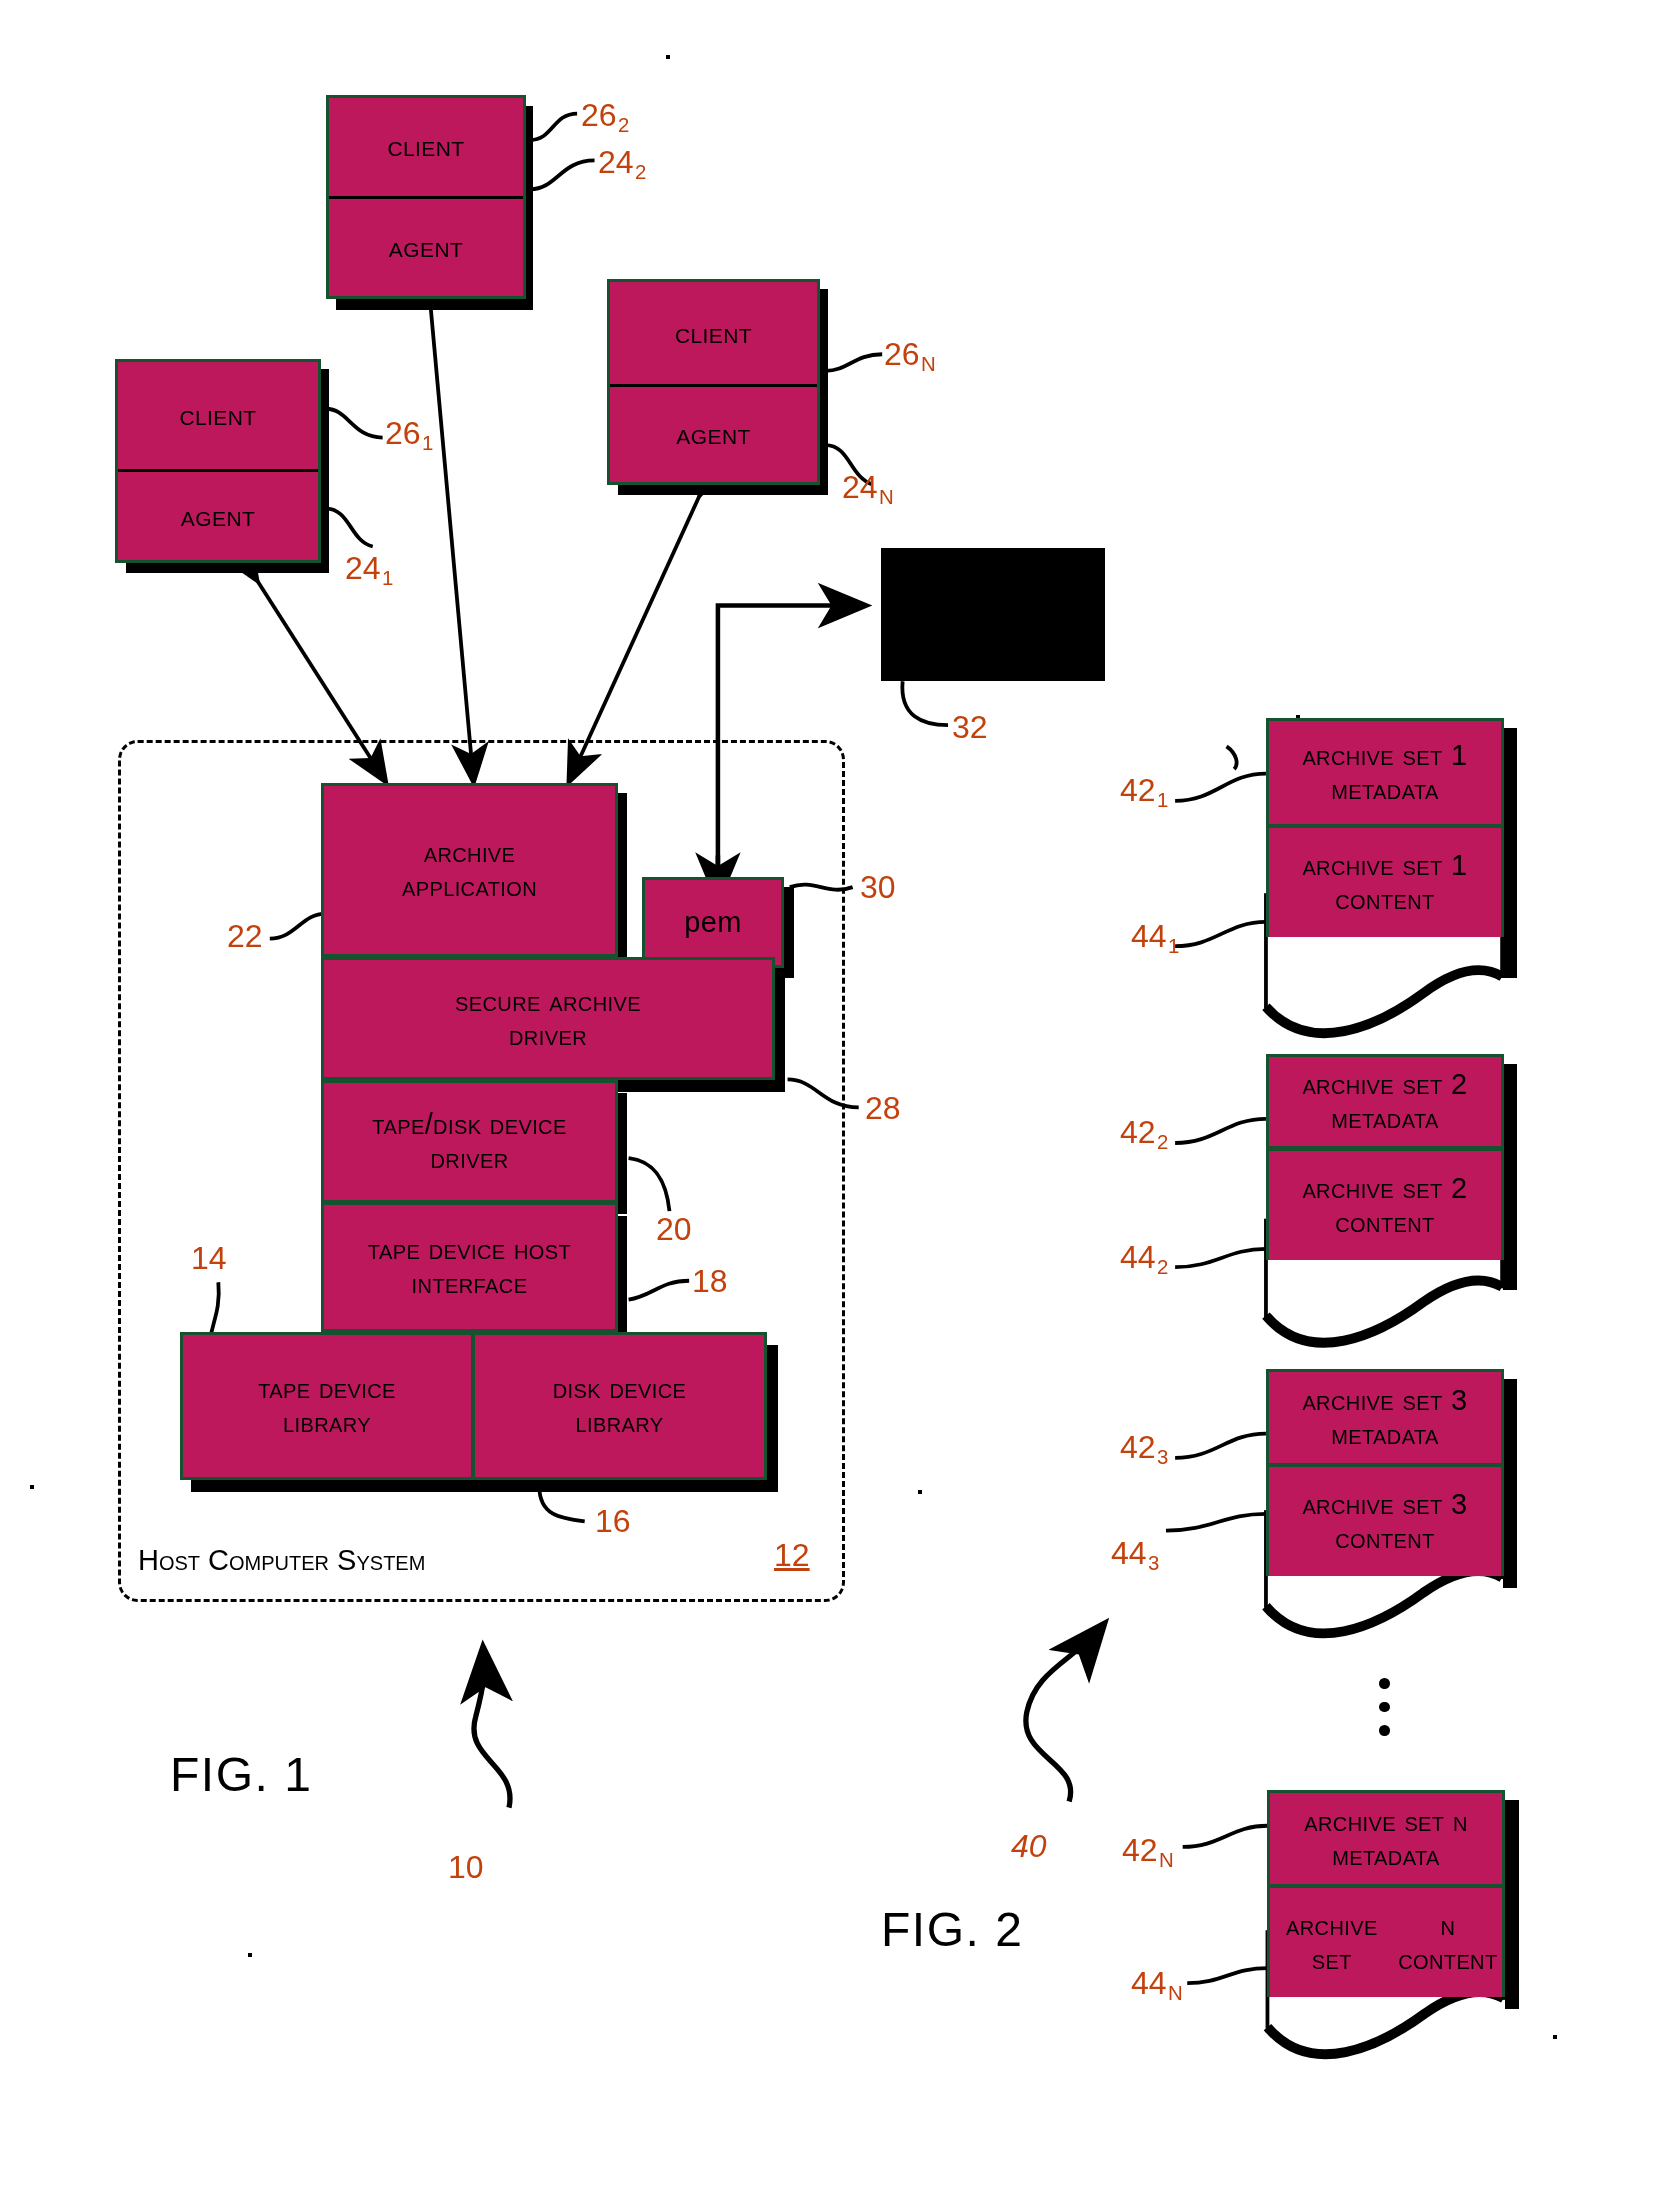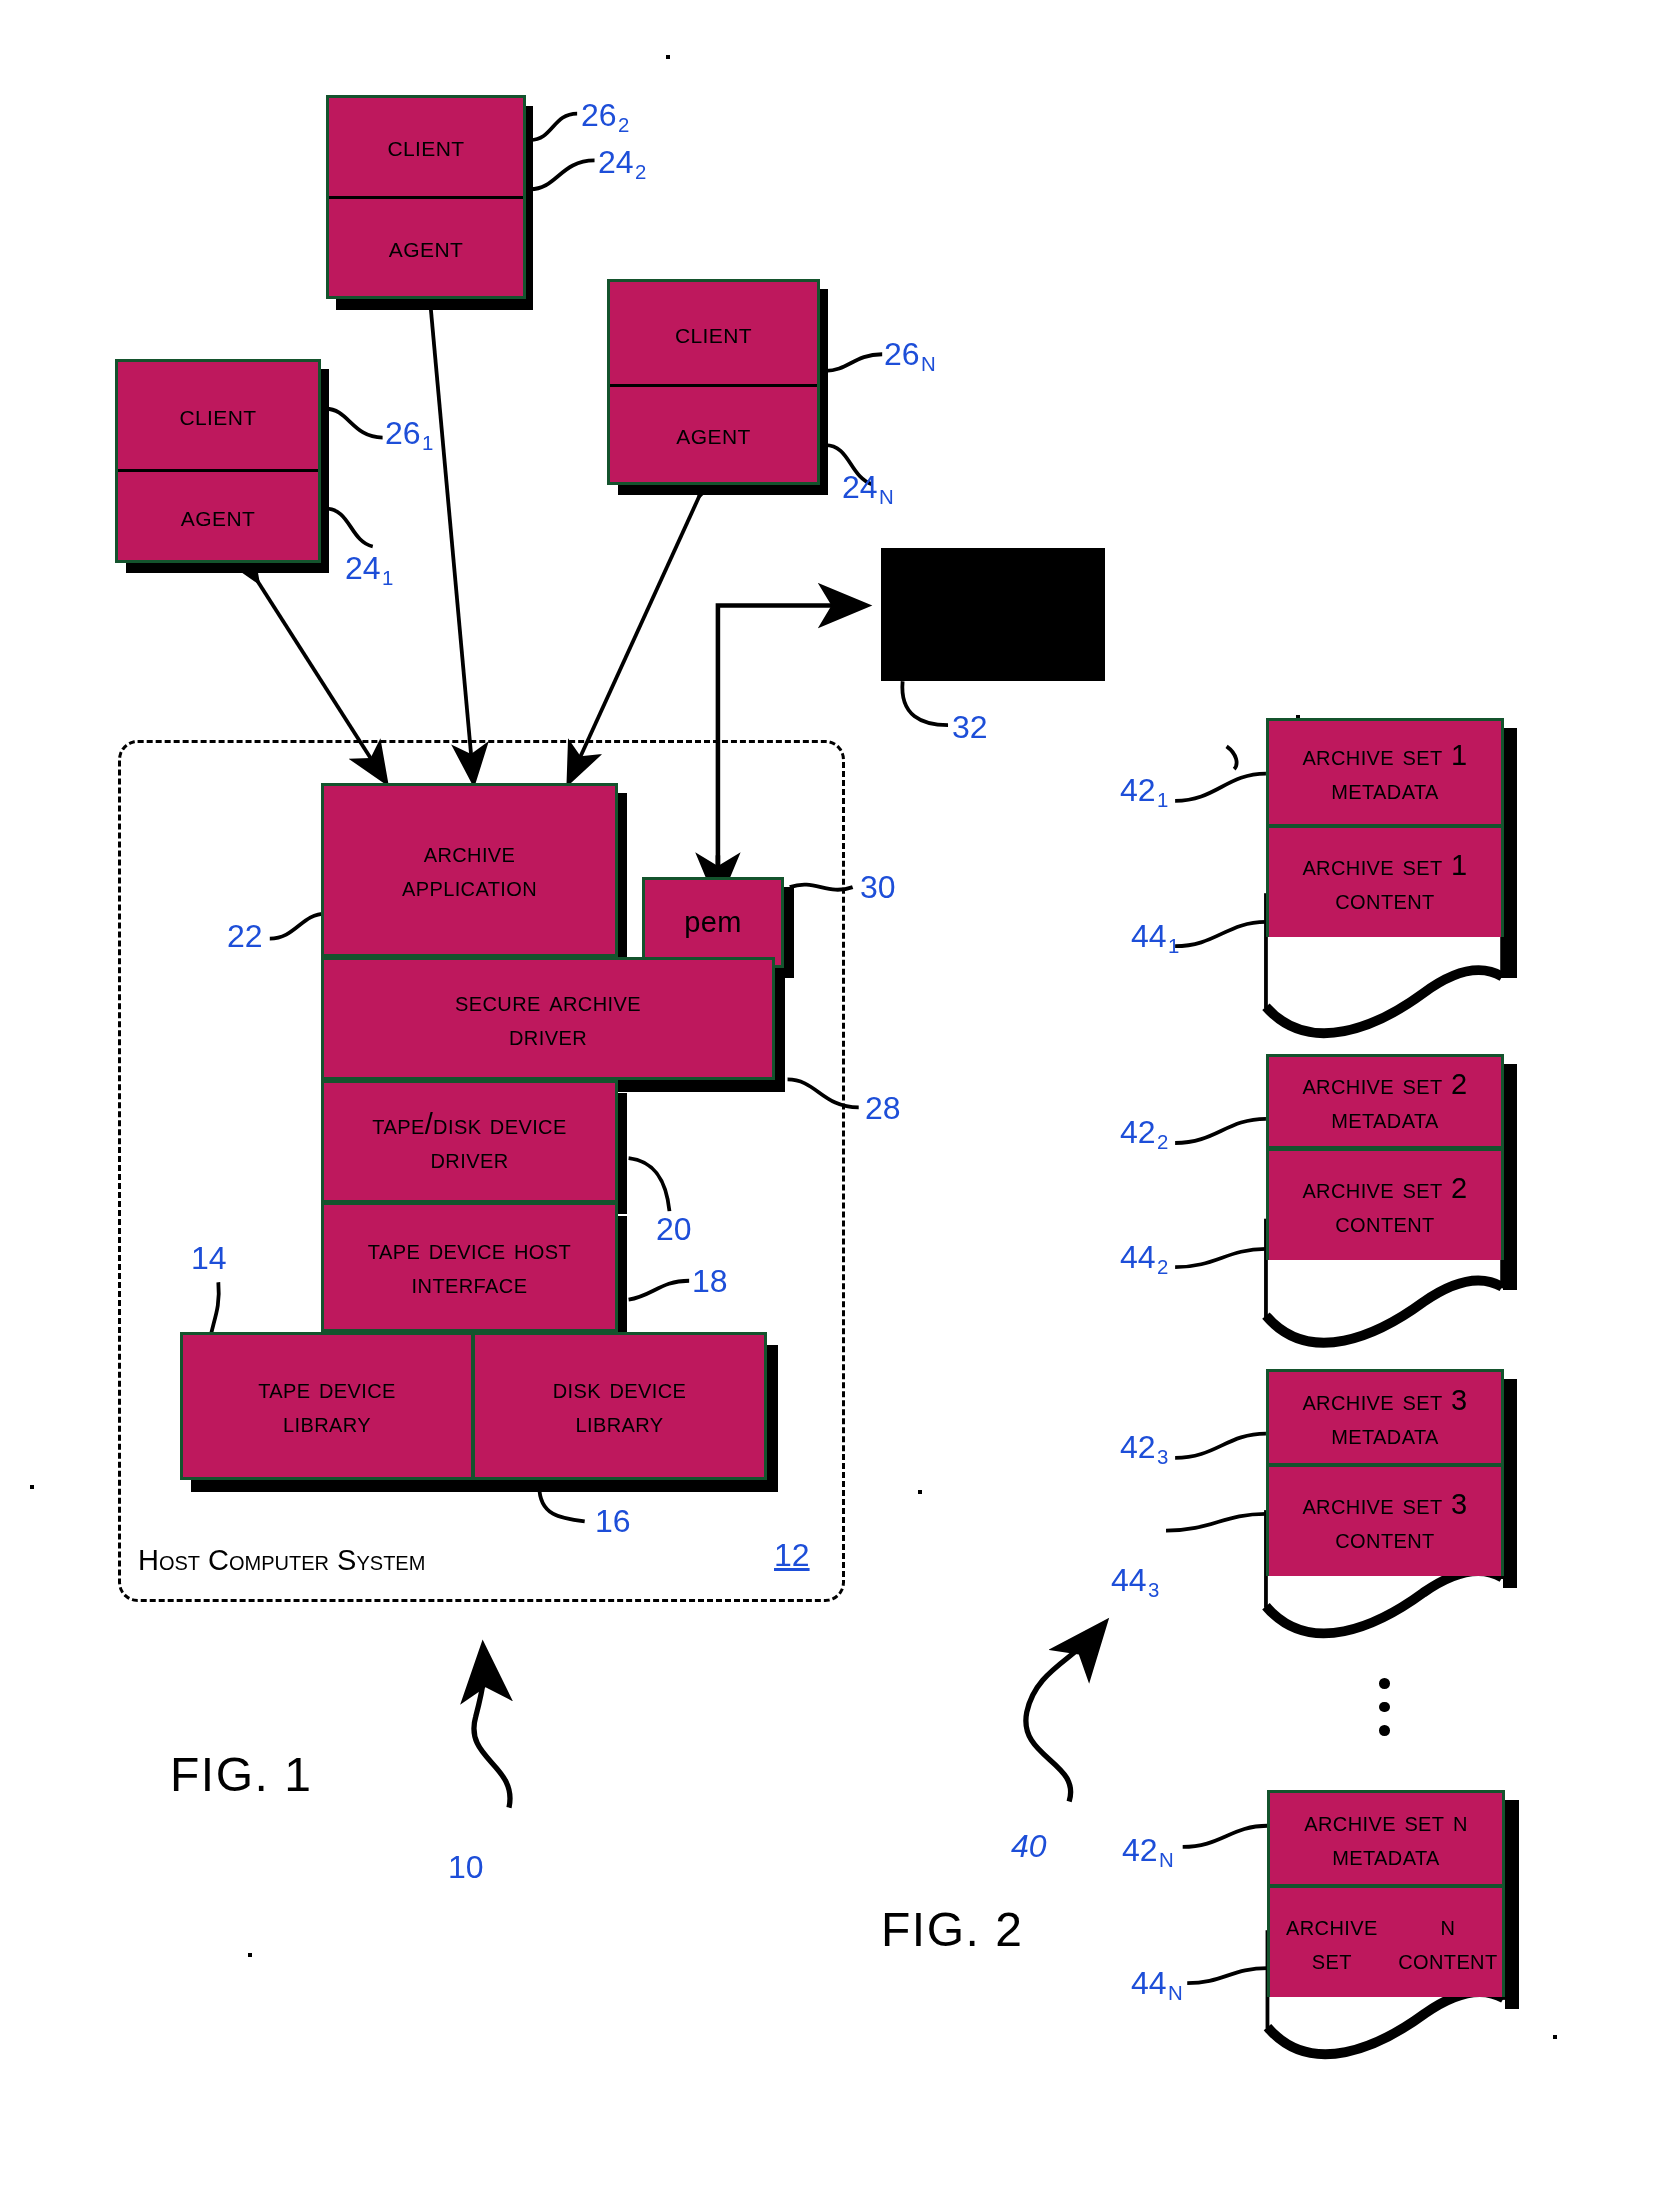--- a/index.html
+++ b/index.html
@@ -57,21 +57,21 @@
     position: absolute;
     box-sizing: border-box;
     border: 3px dashed #000;
     border-radius: 19.7px;
     background: transparent;
     z-index: 2;
   }
   
   .ref {
     position: absolute;
-    color: #1d4ed8;
+    color: #c2410c;
     font-family: "Liberation Sans", sans-serif;
     font-size: 32px;
     white-space: nowrap;
     z-index: 8;
   }
   .ref sub {
     font-size: 20.4px;
     vertical-align: -0.30em;
     padding-left: 1.5px;
   }
@@ -382,21 +382,21 @@
     <div class="cap" style="font-variant:small-caps;">Archive Set 3</div>
     <div class="cap" style="font-variant:small-caps;">MetaData</div>
   </div>
   <div class="box" style="left:1266px; top:1464px; width:238px; height:112px; flex-direction:column; font-size:29px; border-bottom:none;">
     <div class="cap" style="font-variant:small-caps;">Archive Set 3</div>
     <div class="cap" style="font-variant:small-caps;">Content</div>
   </div>
   <div class="ref" style="left:1120px; top:1429px;">
     <span>42</span><sub>3</sub>
   </div>
-  <div class="ref" style="left:1111px; top:1535px;margin-top:27px;">
+  <div class="ref" style="left:1111px; top:1535px;">
     <span>44</span><sub>3</sub>
   </div>
 
   <div class="dots" style="left:1379px; top:1678px;">
     <span></span>
       <span></span>
       <span></span>
   </div>
 
   <div class="shadow" style="left:1505px; top:1800px; width:13.6px; height:209px;"></div>

